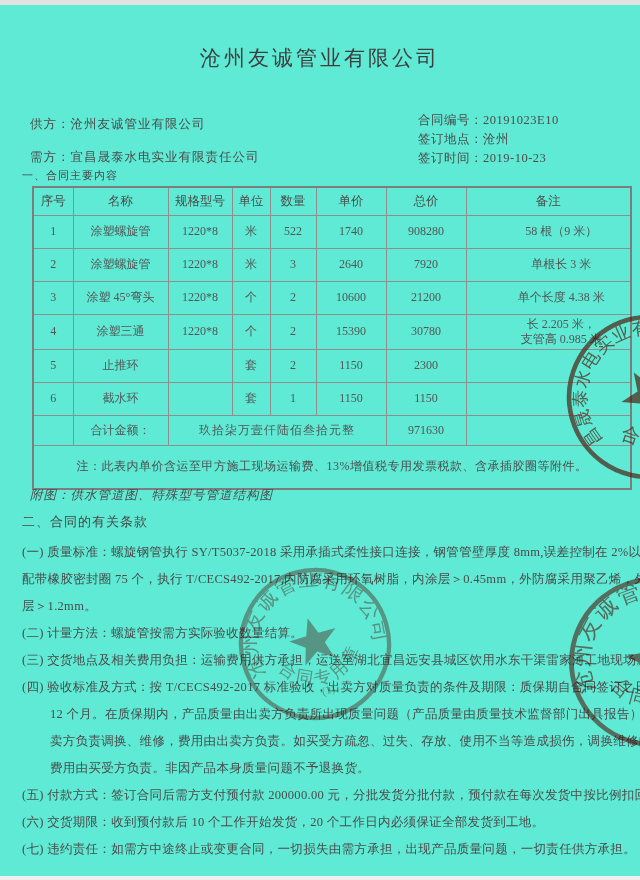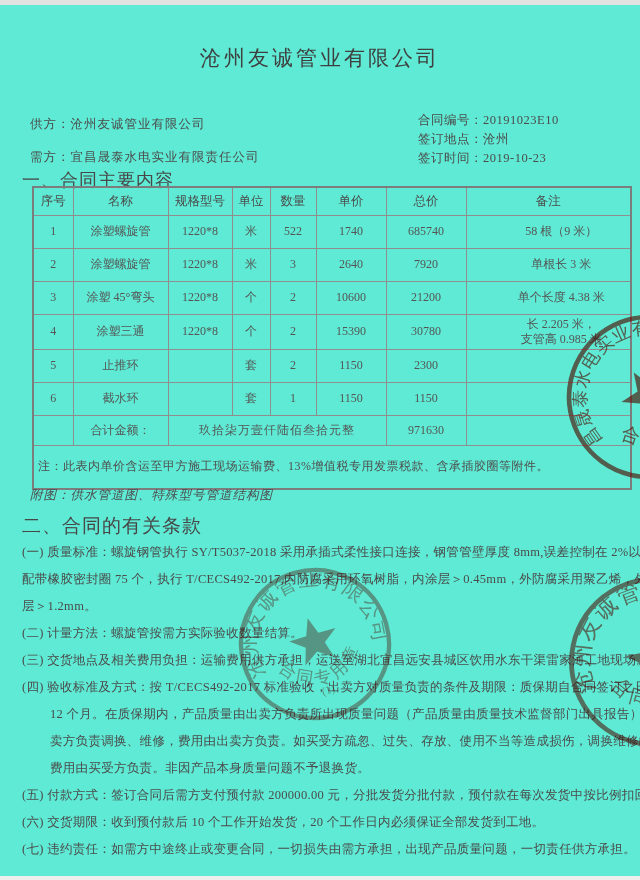--- a/index.html
+++ b/index.html
@@ -22,40 +22,40 @@
   }
 
   .meta-left { position:absolute; left:30px; font-size:12.5px; color:#4c4c4c; letter-spacing:1px; }
   .m-supplier { top:116px; }
   .m-buyer    { top:149px; }
   .meta-right { position:absolute; left:418px; font-size:12.5px; color:#4c4c4c; letter-spacing:0.5px; }
   .m-no    { top:112px; }
   .m-place { top:131px; }
   .m-date  { top:150px; }
 
-  .sec-heading { position:absolute; font-size:18px; color:#474747; letter-spacing:1px; }
+  .sec-heading { position:absolute; font-size:11px; color:#474747; letter-spacing:1px; }
   .sec1 { left:22px; top:168px; }
-  .sec2 { left:22px; top:513px; font-size:19px; }
+  .sec2 { left:22px; top:513px; font-size:13px; }
 
   table.contract {
     position:absolute; left:20px; top:186px; width:598px;
     border-collapse:collapse; table-layout:fixed;
     font-size:12px; color:#555;margin-left:12px;
   }
   table.contract th, table.contract td {
     border:1px solid #8e8e8e; text-align:center; vertical-align:middle;
     padding:2px 2px; font-weight:normal; overflow:hidden;
   }
   table.contract { border:2px solid #7d7d7d; }
   table.contract th { height:28px; font-size:12.5px; color:#4c4c4c; }
   table.contract td { height:33px; }
   table.contract td.remark { white-space:pre-line; line-height:15px;padding-left:28px; }
   table.contract tr.total-row td { height:30px; }
   table.contract td.note {
-    text-align:left; padding:10px 4px; height:44px; vertical-align:middle;
+    text-align:center; padding:10px 12px; height:44px; vertical-align:middle;
     letter-spacing:0.5px; color:#4f4f4f;
   }
   table.contract td.amount-cn { letter-spacing:1px; }
 
   .annex { position:absolute; left:30px; top:487px; font-size:12.5px; color:#4c4c4c; letter-spacing:1px;font-style:italic; }
 
   .clauses { position:absolute; left:22px; top:539px; width:596px; font-size:12.5px; color:#4b4b4b; }
   .cl-line { line-height:27px; letter-spacing:0.3px; white-space:nowrap; }
   .cl-line.hang { padding-left:28px; }
 
@@ -115,21 +115,21 @@
         </tr>
       </thead>
     <tbody id="tbody">
         <tr>
           <td>1</td>
           <td>涂塑螺旋管</td>
           <td>1220*8</td>
           <td>米</td>
           <td>522</td>
           <td>1740</td>
-          <td>685740</td>
+          <td>908280</td>
           <td class="remark">58 根（9 米）</td>
         </tr>
         <tr>
           <td>2</td>
           <td>涂塑螺旋管</td>
           <td>1220*8</td>
           <td>米</td>
           <td>3</td>
           <td>2640</td>
           <td>7920</td>

